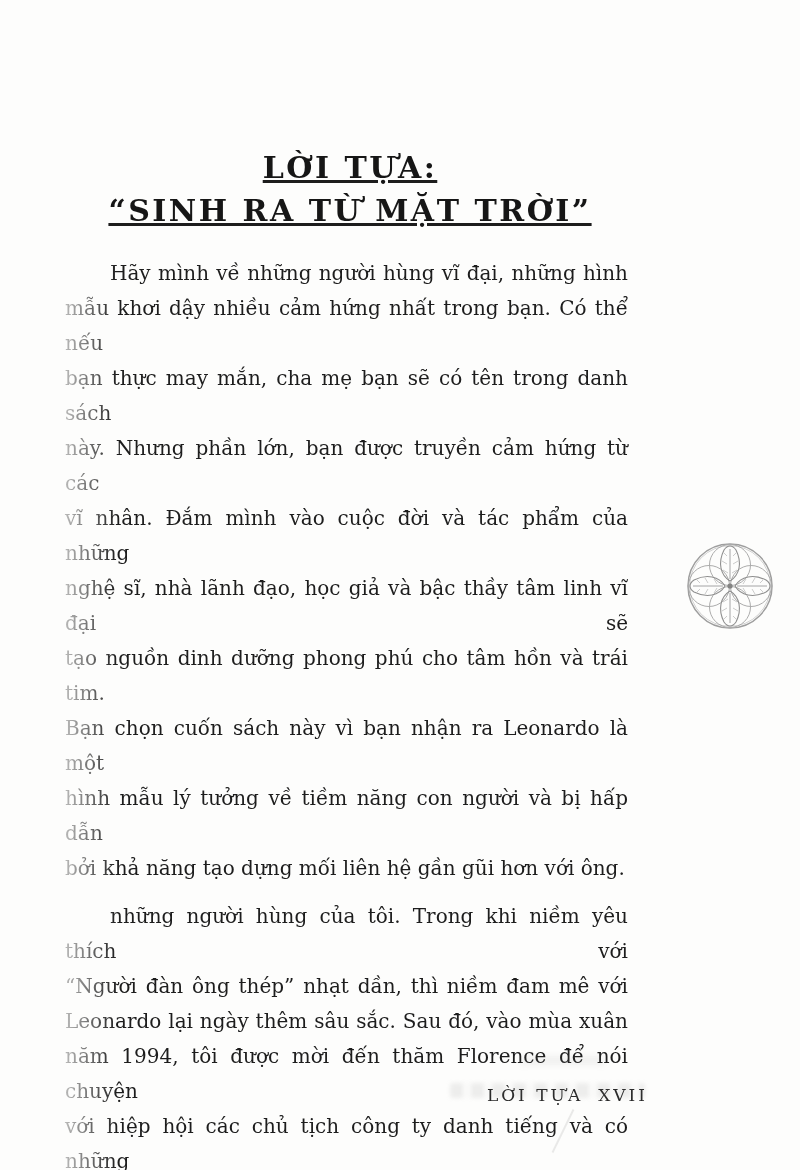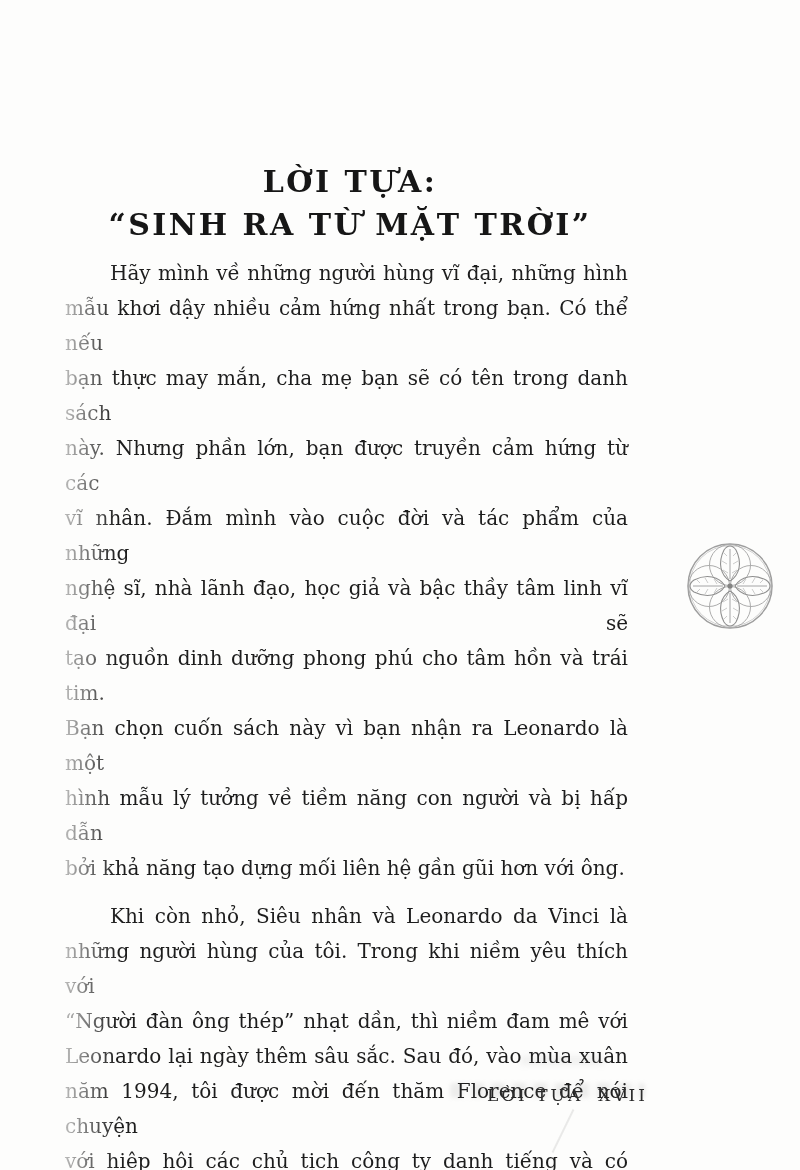--- a/index.html
+++ b/index.html
@@ -10,24 +10,25 @@
     margin: 0 auto;
     background: #fdfdfc;
     color: #1d1d1d;
     font-family: "DejaVu Serif", "Liberation Serif", serif;
     overflow: hidden;
   }
 
   
   .title-block {
     position: absolute;
-    top: 160px;
+    top: 146px;
     left: 20px;
     width: 660px;
     text-align: center;
+    text-decoration: underline;
   }
   .title-line {
     margin: 0;
     font-size: 30px;
     font-weight: bold;
     letter-spacing: 2.5px;
     line-height: 43px;
     color: #161616;
   }
 
@@ -132,21 +133,20 @@
         <div class="line">bạn thực may mắn, cha mẹ bạn sẽ có tên trong danh sách</div>
         <div class="line">này. Nhưng phần lớn, bạn được truyền cảm hứng từ các</div>
         <div class="line">vĩ nhân. Đắm mình vào cuộc đời và tác phẩm của những</div>
         <div class="line">nghệ sĩ, nhà lãnh đạo, học giả và bậc thầy tâm linh vĩ đại sẽ</div>
         <div class="line">tạo nguồn dinh dưỡng phong phú cho tâm hồn và trái tim.</div>
         <div class="line">Bạn chọn cuốn sách này vì bạn nhận ra Leonardo là một</div>
         <div class="line">hình mẫu lý tưởng về tiềm năng con người và bị hấp dẫn</div>
         <div class="line last">bởi khả năng tạo dựng mối liên hệ gần gũi hơn với ông.</div>
       </div>
     <div class="para para-2">
-        <div class="line">Khi còn nhỏ, Siêu nhân và Leonardo da Vinci là</div>
         <div class="line">những người hùng của tôi. Trong khi niềm yêu thích với</div>
         <div class="line">“Người đàn ông thép” nhạt dần, thì niềm đam mê với</div>
         <div class="line">Leonardo lại ngày thêm sâu sắc. Sau đó, vào mùa xuân</div>
         <div class="line">năm 1994, tôi được mời đến thăm Florence để nói chuyện</div>
         <div class="line">với hiệp hội các chủ tịch công ty danh tiếng và có những</div>
       </div>
     <div class="gutter-fade"></div>
   </main>
 
   <div class="ornament">

